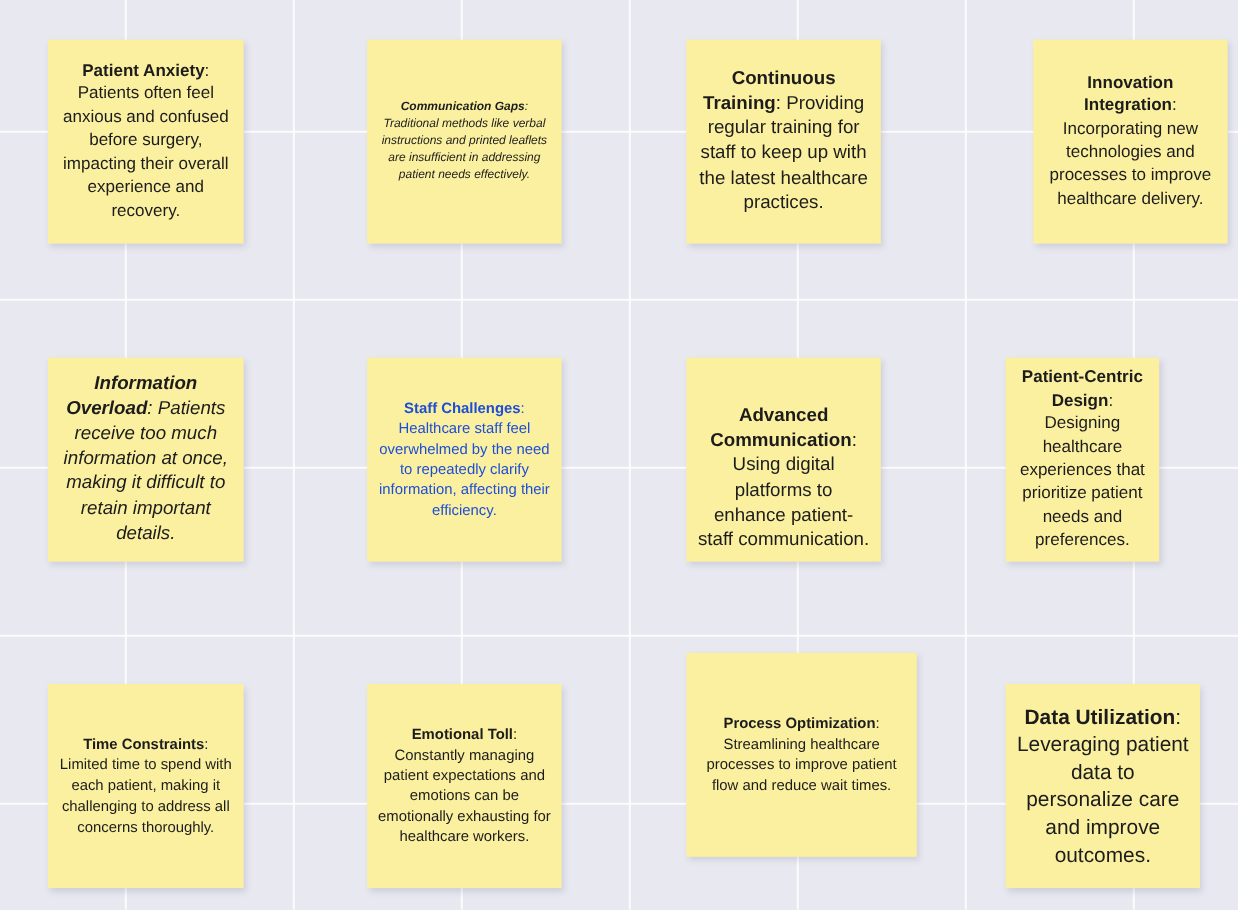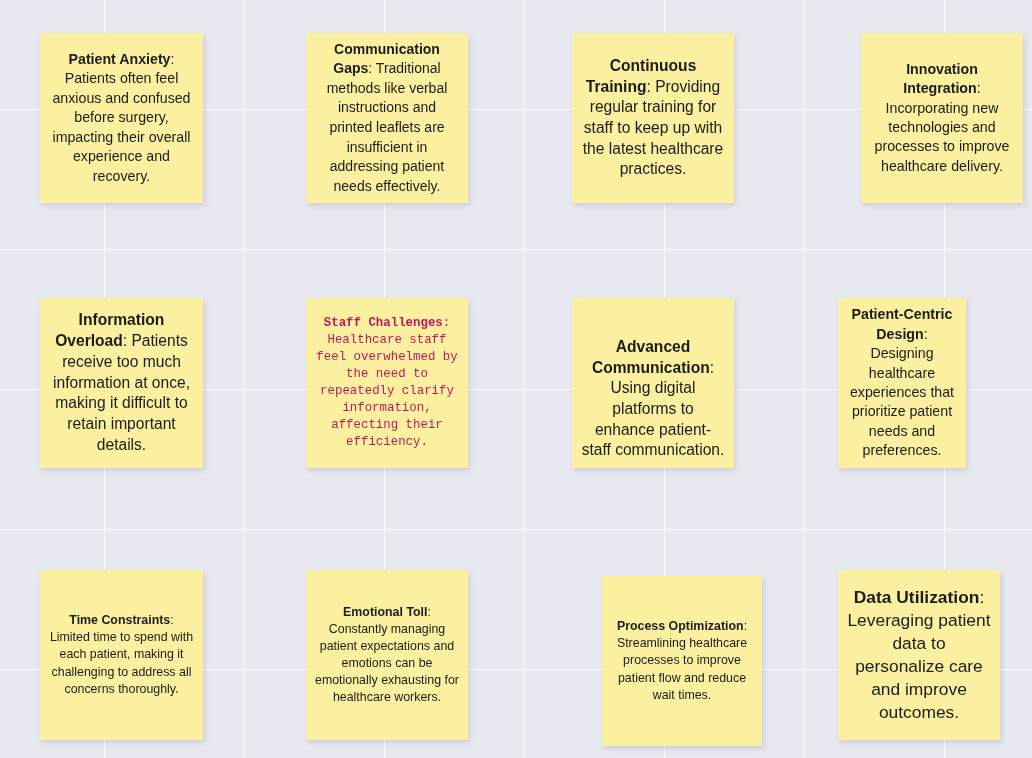--- a/index.html
+++ b/index.html
@@ -42,21 +42,21 @@
     text-align: center;
     color: #1c1c1c;
     line-height: 1.33;
     word-wrap: break-word;
   }
   .note-title {
     font-weight: bold;
   }
 
   
-  .fs-xs .note-body { font-size: 14px; line-height: 1.40; }
+  .fs-xs .note-body { font-size: 10px; line-height: 1.40; font-style: italic; }
   .fs-sm .note-body { font-size: 12.4px; line-height: 1.38; }
   .fs-md .note-body { font-size: 14.2px; line-height: 1.37; }
   .fs-lg .note-body { font-size: 15.6px; line-height: 1.33; }
   .fs-xl .note-body { font-size: 17.4px; line-height: 1.33; }
 </style>
 </head>
 <body>
 
 <div id="canvas" style="background-color: rgb(232, 232, 240);">
     <div class="note fs-md" style="left: 40px; top: 33px; width: 163px; height: 170px; background: rgb(251, 240, 159);">
@@ -64,37 +64,37 @@
     </div>
     <div class="note fs-xs" style="left: 306px; top: 33px; width: 162px; height: 170px; background: rgb(251, 240, 159);">
       <div class="note-body" style="color: rgb(28, 28, 28);"><span class="note-title">Communication Gaps</span><span>: </span><span>Traditional methods like verbal instructions and printed leaflets are insufficient in addressing patient needs effectively.</span></div>
     </div>
     <div class="note fs-lg" style="left: 572px; top: 33px; width: 162px; height: 170px; background: rgb(251, 240, 159);">
       <div class="note-body" style="color: rgb(28, 28, 28);"><span class="note-title">Continuous Training</span><span>: </span><span>Providing regular training for staff to keep up with the latest healthcare practices.</span></div>
     </div>
     <div class="note fs-md" style="left: 838px; top: 33px; width: 162px; height: 170px; background: rgb(251, 240, 159); margin-left: 23px;">
       <div class="note-body" style="color: rgb(28, 28, 28);"><span class="note-title">Innovation Integration</span><span>: </span><span>Incorporating new technologies and processes to improve healthcare delivery.</span></div>
     </div>
-    <div class="note fs-lg" style="left: 40px; top: 298px; width: 163px; height: 170px; background: rgb(251, 240, 159);">
+    <div class="note fs-lg" style="left: 40px; top: 298px; width: 163px; height: 170px; background: rgb(251, 240, 159); font-style: italic;">
       <div class="note-body" style="color: rgb(28, 28, 28);"><span class="note-title">Information Overload</span><span>: </span><span>Patients receive too much information at once, making it difficult to retain important details.</span></div>
     </div>
     <div class="note fs-sm" style="left: 306px; top: 298px; width: 162px; height: 170px; background: rgb(251, 240, 159);">
-      <div class="note-body" style="color: #be185d; font-family: Liberation Mono, monospace;"><span class="note-title">Staff Challenges</span><span>: </span><span>Healthcare staff feel overwhelmed by the need to repeatedly clarify information, affecting their efficiency.</span></div>
+      <div class="note-body" style="color: #1d4ed8;"><span class="note-title">Staff Challenges</span><span>: </span><span>Healthcare staff feel overwhelmed by the need to repeatedly clarify information, affecting their efficiency.</span></div>
     </div>
     <div class="note fs-lg" style="left: 572px; top: 298px; width: 162px; height: 170px; background: rgb(251, 240, 159);">
       <div class="note-body" style="color: rgb(28, 28, 28); margin-top: 32px;"><span class="note-title">Advanced Communication</span><span>: </span><span>Using digital platforms to enhance patient-staff communication.</span></div>
     </div>
     <div class="note fs-md" style="left: 838px; top: 298px; width: 128px; height: 170px; background: rgb(251, 240, 159);">
       <div class="note-body" style="color: rgb(28, 28, 28);"><span class="note-title">Patient-Centric Design</span><span>: </span><span>Designing healthcare experiences that prioritize patient needs and preferences.</span></div>
     </div>
     <div class="note fs-sm" style="left: 40px; top: 570px; width: 163px; height: 170px; background: rgb(251, 240, 159);">
       <div class="note-body" style="color: rgb(28, 28, 28);"><span class="note-title">Time Constraints</span><span>: </span><span>Limited time to spend with each patient, making it challenging to address all concerns thoroughly.</span></div>
     </div>
     <div class="note fs-sm" style="left: 306px; top: 570px; width: 162px; height: 170px; background: rgb(251, 240, 159);">
       <div class="note-body" style="color: rgb(28, 28, 28);"><span class="note-title">Emotional Toll</span><span>: </span><span>Constantly managing patient expectations and emotions can be emotionally exhausting for healthcare workers.</span></div>
     </div>
-    <div class="note fs-sm" style="left: 572px; top: 576px; width: 160px; height: 170px; background: rgb(251, 240, 159); margin-left: 30px;">
+    <div class="note fs-sm" style="left: 572px; top: 544px; width: 192px; height: 170px; background: rgb(251, 240, 159);">
       <div class="note-body" style="color: rgb(28, 28, 28);"><span class="note-title">Process Optimization</span><span>: </span><span>Streamlining healthcare processes to improve patient flow and reduce wait times.</span></div>
     </div>
     <div class="note fs-xl" style="left: 838px; top: 570px; width: 162px; height: 170px; background: rgb(251, 240, 159);">
       <div class="note-body" style="color: rgb(28, 28, 28);"><span class="note-title">Data Utilization</span><span>: </span><span>Leveraging patient data to personalize care and improve outcomes.</span></div>
     </div>
   </div>
 
 </body></html>

